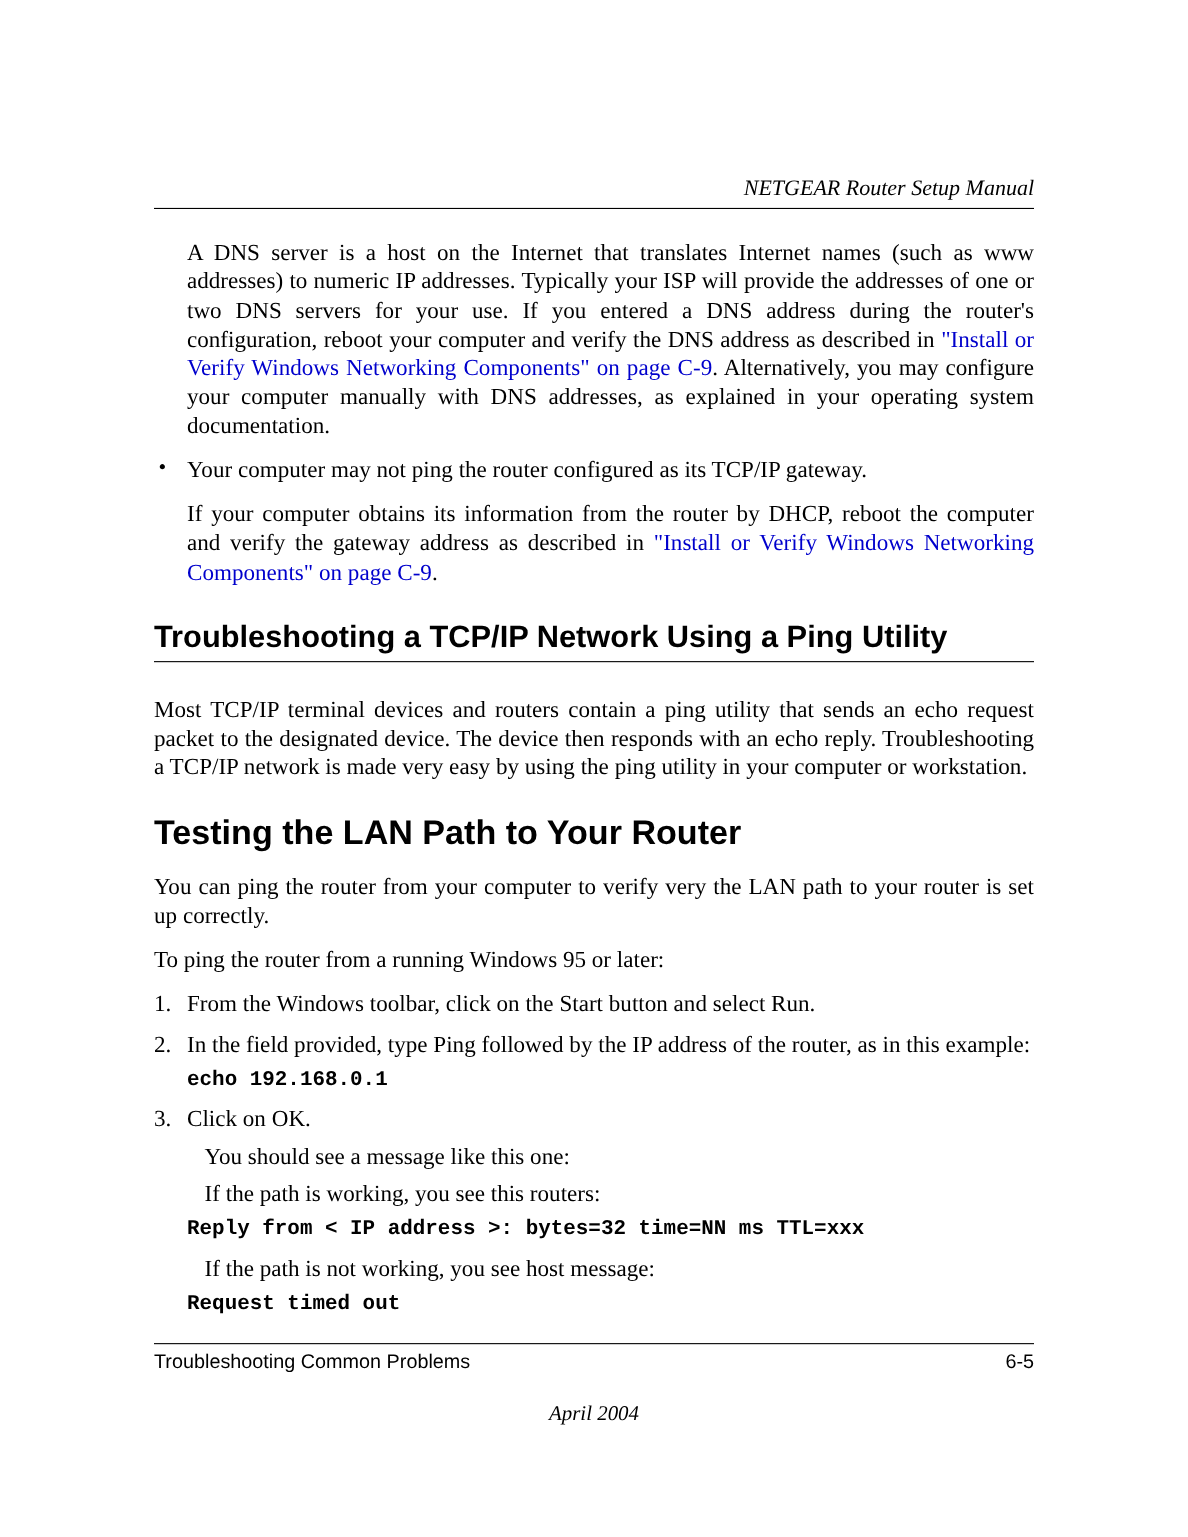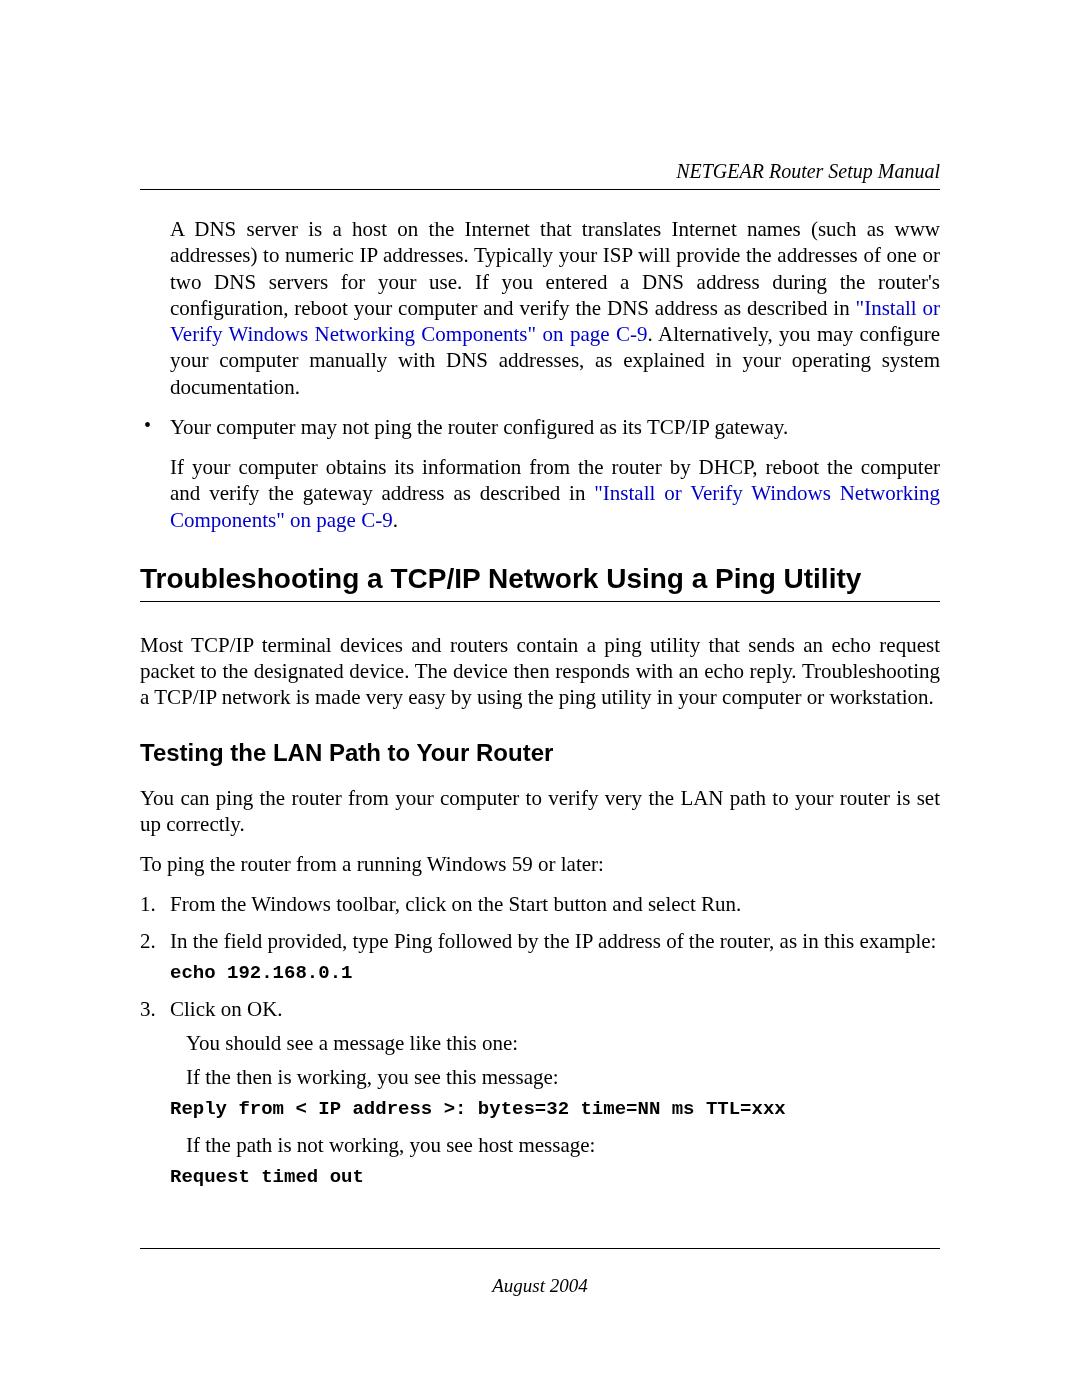--- a/index.html
+++ b/index.html
@@ -64,21 +64,21 @@
     margin: 30px 0 4px 0;
   }
   .section-rule {
     border: none;
     border-top: 1.5px solid #000;
     margin: 6px 0 30px 0;
   }
   h2.subsection {
     font-family: Arial, Helvetica, sans-serif;
     font-weight: bold;
-    font-size: 24px;
+    font-size: 31px;
     margin: 28px 0 18px 0;
   }
   ol.steps {
     list-style: none;
     padding: 0;
     margin: 0;
     counter-reset: step;
   }
   ol.steps > li {
     position: relative;
@@ -154,38 +154,42 @@
   </ul>
 
   <h1 class="section">Troubleshooting a TCP/IP Network Using a Ping Utility</h1>
   <hr class="section-rule">
 
   <p class="para" style="margin-left:0;">Most TCP/IP terminal devices and routers contain a ping utility that sends an echo request packet to the designated device. The device then responds with an echo reply. Troubleshooting a TCP/IP network is made very easy by using the ping utility in your computer or workstation.</p>
 
   <h2 class="subsection">Testing the LAN Path to Your Router</h2>
 
   <p class="para" style="margin-left:0;">You can ping the router from your computer to verify very the LAN path to your router is set up correctly.</p>
-  <p class="para" style="margin-left:0;">To ping the router from a running Windows 59 or later:</p>
+  <p class="para" style="margin-left:0;">To ping the router from a running Windows 95 or later:</p>
 
   <ol class="steps">
     <li>
       <span>From the Windows toolbar, click on the Start button and select Run.</span>
     </li>
     <li>
       <span>In the field provided, type Ping followed by the IP address of the router, as in this example:</span>
       <div class="code">echo 192.168.0.1</div>
     </li>
     <li>
       <span>Click on OK.</span>
       <div class="sub-para">You should see a message like this one:</div>
-      <div class="sub-para">If the then is working, you see this message:</div>
+      <div class="sub-para">If the path is working, you see this routers:</div>
       <div class="code">Reply from &lt; IP address &gt;: bytes=32 time=NN ms TTL=xxx</div>
       <div class="sub-para">If the path is not working, you see host message:</div>
       <div class="code">Request timed out</div>
     </li>
   </ol>
 
 </div>
 
 <div class="footer">
   <hr class="footer-rule">
-  <div class="footer-date">August 2004</div>
+  <div class="footer-row">
+    <span>Troubleshooting Common Problems</span>
+    <span>6-5</span>
+  </div>
+  <div class="footer-date">April 2004</div>
 </div>
 
 </body></html>

